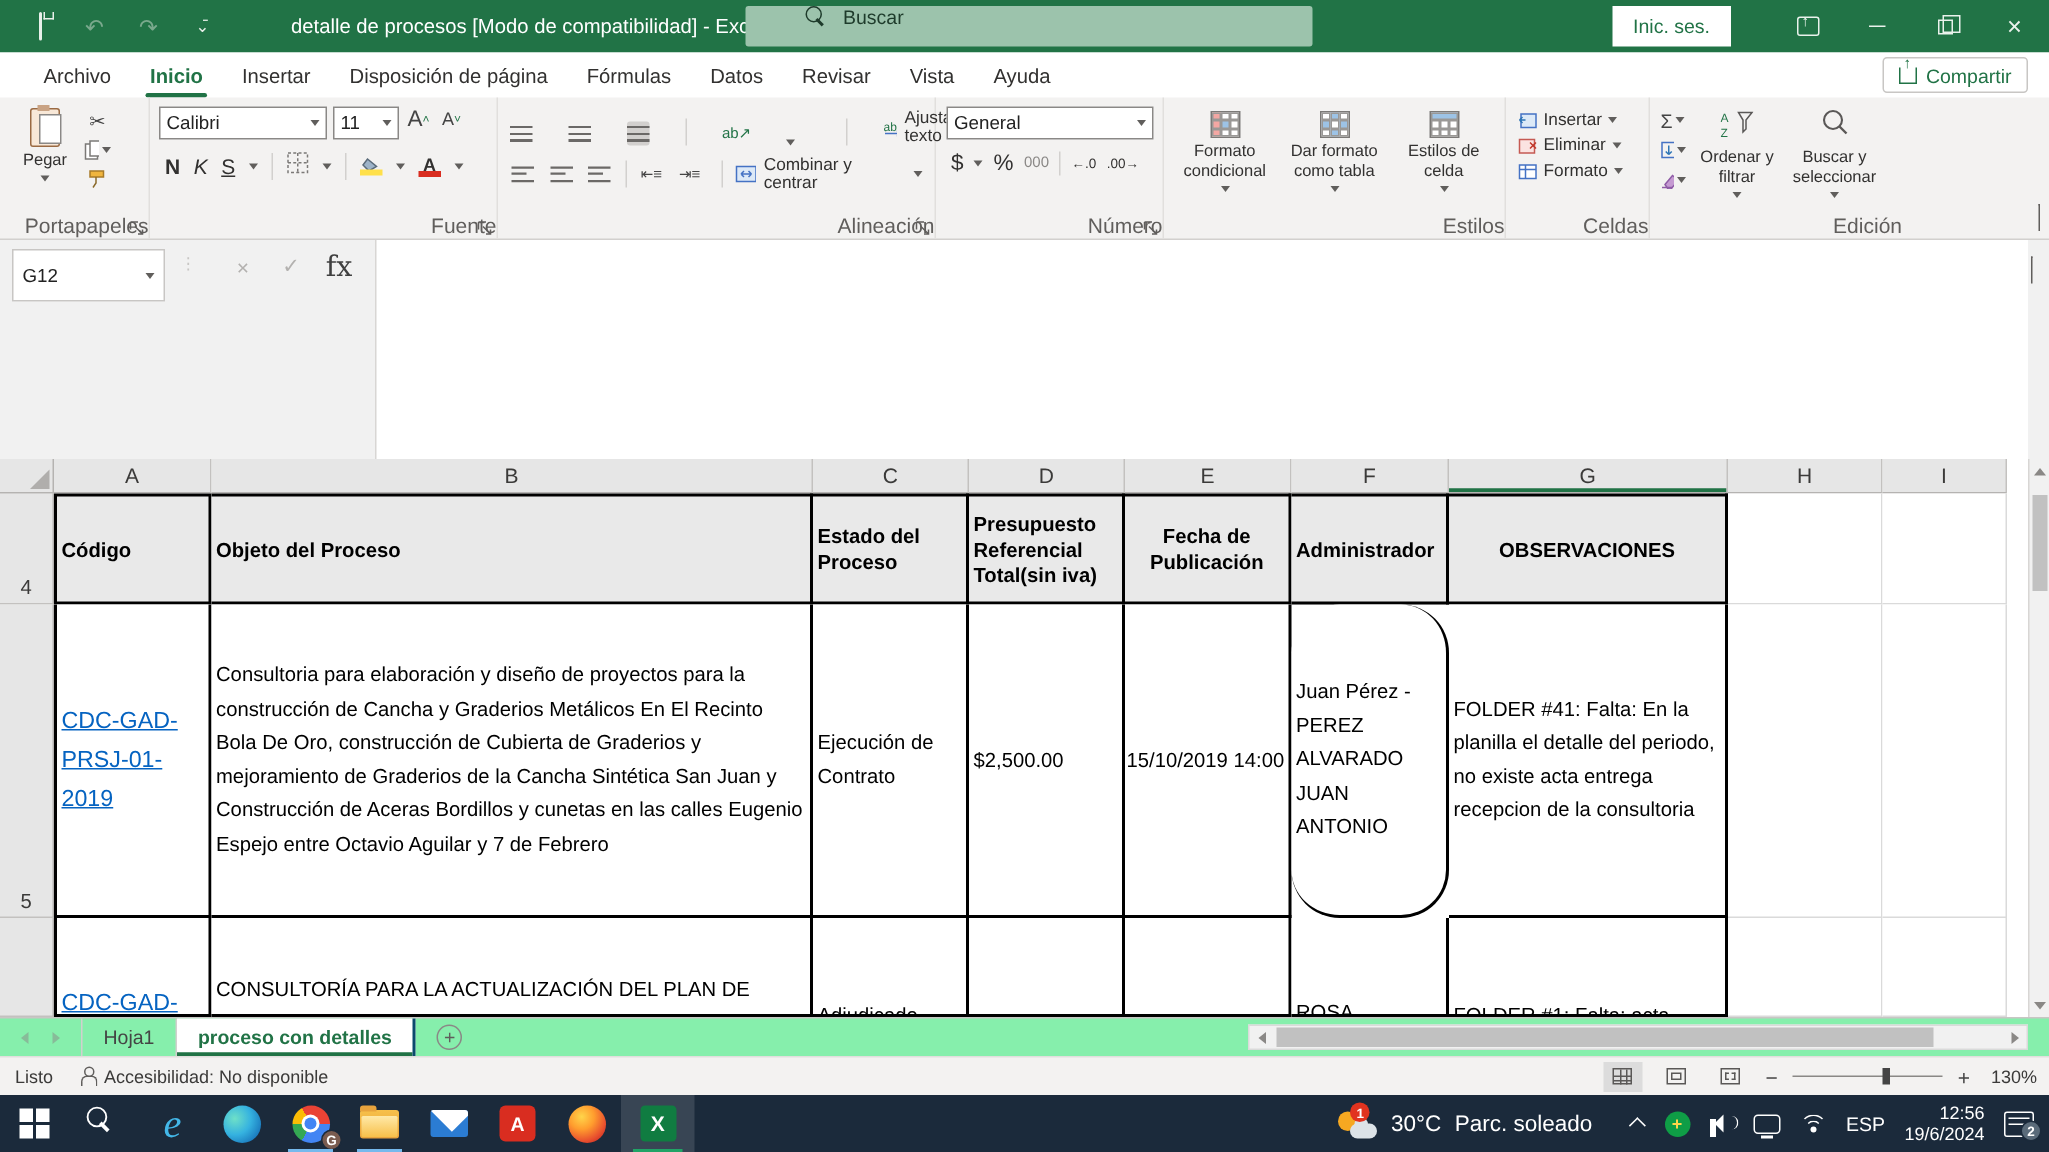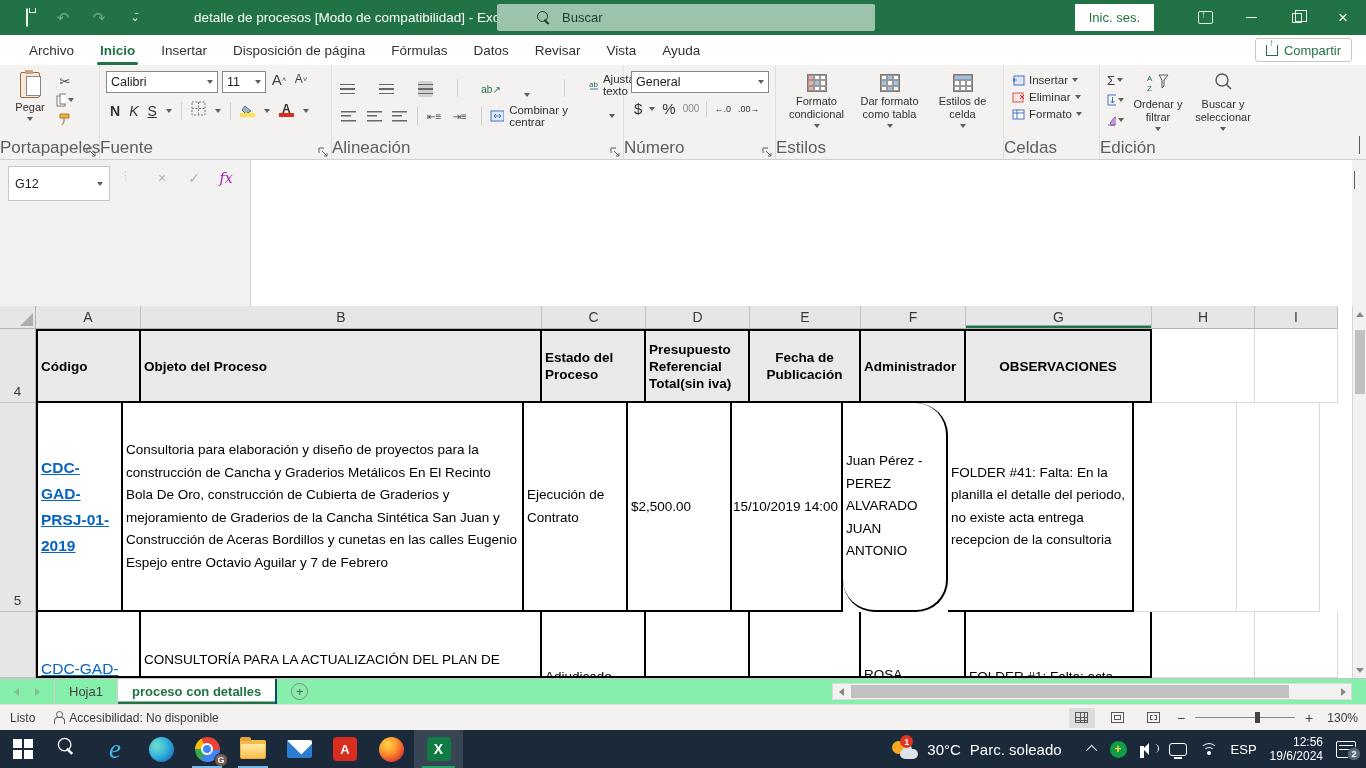--- a/index.html
+++ b/index.html
@@ -9,21 +9,21 @@
 
   
   .titlebar { position:relative; height:35px; background:#217346; color:#fff; display:flex; align-items:center; }
   .qat { display:flex; align-items:center; gap:14px; padding-left:16px; }
   .qat .ic { width:22px; text-align:center; font-size:15px; color:#e8f0ea; }
   .qat .dim { color:#7aa98d; }
   .save-sq { width:13px; height:13px; border:1.6px solid #e8f0ea; border-radius:2px; position:relative; }
   .save-sq:before { content:""; position:absolute; left:2px; top:-1px; width:5px; height:4px; background:#217346; border:1.6px solid #e8f0ea; border-top:none; }
   .tb-title { margin-left:48px; font-size:13.5px; color:#fff; white-space:nowrap; }
   .tb-search { position:absolute; left:497px; top:4px; width:378px; height:27px; background:#9cc3ac; border-radius:2px;
-    display:flex; align-items:center; gap:12px; padding-left:40px; color:#1e3b2b; font-size:13px; }
+    display:flex; align-items:flex-start; gap:12px; padding-left:40px; color:#1e3b2b; font-size:13px; }
   .tb-right { position:absolute; right:0; top:0; height:35px; display:flex; align-items:center; }
   .signin { background:#fff; color:#217346; font-size:13px; padding:6px 14px; margin-right:28px; }
   .winbtn { width:46px; height:35px; display:flex; align-items:center; justify-content:center; color:#eaf2ec; font-size:14px; }
   .ribbonopts { width:15px; height:13px; border:1.4px solid #eaf2ec; border-radius:2px; position:relative; }
   .ribbonopts:before { content:"↑"; position:absolute; left:2.5px; top:-3px; font-size:10px; }
   .restore-sq { width:10px; height:10px; border:1.3px solid #eaf2ec; position:relative; background:#217346;}
   .restore-sq:before { content:""; position:absolute; left:2px; top:-4px; width:10px; height:10px; border:1.3px solid #eaf2ec; }
   .min-dash { width:11px; height:1.6px; background:#eaf2ec; }
 
   
@@ -37,21 +37,21 @@
   .rtab.active { font-weight:bold; color:#217346; }
   .rtab.active:after { content:""; position:absolute; left:10px; right:10px; bottom:0; height:3px; background:#217346; border-radius:2px; }
   .share-btn { position:absolute; right:14px; top:3px; height:24px; border:1px solid #c8c6c4; border-radius:3px; background:#fff;
     color:#217346; font-size:13px; display:flex; align-items:center; gap:6px; padding:0 10px; }
   .share-ic { width:12px; height:11px; border:1.3px solid #217346; border-top:none; position:relative; }
   .share-ic:before { content:"↑"; position:absolute; left:2px; top:-8px; font-size:10px; color:#217346; }
 
   
   .ribbon { position:relative; height:95px; background:#f3f2f1; border-bottom:1px solid #d2d0ce; display:flex; }
   .rgroup { position:relative; height:100%; border-right:1px solid #e1dfdd; padding:4px 4px 16px 4px; }
-  .rg-label { position:absolute; bottom:1px; left:0; right:0; text-align:left; font-size:17px; color:#605e5c; }
+  .rg-label { position:absolute; bottom:1px; left:0; right:0; text-align:right; font-size:14px; color:#605e5c; }
   .launcher { position:absolute; bottom:2px; right:3px; width:10px; height:10px; }
   .launcher svg { display:block; }
   .chev { display:inline-block; width:0; height:0; border-left:3.5px solid transparent; border-right:3.5px solid transparent; border-top:4px solid #605e5c; vertical-align:middle; }
   .bigbtn { display:flex; flex-direction:column; align-items:center; justify-content:flex-start; font-size:11px; color:#323130; text-align:center; line-height:13px; gap:3px; padding:3px 5px; }
   .smicon { width:18px; height:16px; display:flex; align-items:center; justify-content:center; font-size:13px; color:#444; }
 
   .clipboard-ic { width:20px; height:26px; border:1.6px solid #9a6a43; border-radius:2px; position:relative; background:#f8e8d8; }
   .clipboard-ic:before { content:""; position:absolute; left:4px; top:-3px; width:8px; height:4px; background:#c9a384; }
   .clipboard-ic:after { content:""; position:absolute; left:5px; top:3px; width:13px; height:18px; background:#fff; border:1px solid #8a8886; }
 
@@ -66,21 +66,21 @@
   .pressed { background:#d2d0ce; border-radius:2px; }
   .mini-grid { width:20px; height:18px; border:1px solid #7b7977; display:grid; grid-template-columns:1fr 1fr 1fr; grid-template-rows:1fr 1fr 1fr; background:#fff; }
   .mini-grid i { border:0.5px solid #9a9896; }
   .two-line { width:72px; }
 
   
   .fbar { position:relative; height:146px; background:#f1f1f1; }
   .namebox { position:absolute; left:8px; top:6px; width:102px; height:35px; background:#fff; border:1px solid #c8c6c4; font-size:12.5px; color:#222; display:flex; align-items:center; justify-content:space-between; padding:0 6px; }
   .fbtns { position:absolute; left:148px; top:6px; display:flex; gap:4px; align-items:center; }
   .fbtn { width:28px; height:23px; display:flex; align-items:center; justify-content:center; font-size:14px; color:#b3b1af; }
-  .fx { font-style:italic; font-family:"DejaVu Serif",serif; color:#a21caf; font-size:14px; }
+  .fx { font-family:"DejaVu Serif",serif; color:#404040; font-size:19px; }
   .dots3 { position:absolute; left:120px; top:9px; color:#c8c6c4; font-size:11px; letter-spacing:0; }
   .fwhite { position:absolute; left:250px; top:0; right:14px; bottom:0; background:#fff; border-left:1px solid #d8d6d4; }
   .fcollapse { position:absolute; right:2px; top:12px; width:10px; height:10px; }
   .chev-up { width:7px; height:7px; border-left:1.6px solid #605e5c; border-top:1.6px solid #605e5c; transform:rotate(45deg); }
 
   
   .gridarea { position:relative; height:372px; background:#fff; overflow:hidden; }
   .colhdrs { display:flex; height:23px; }
   .cornercell { width:36px; height:23px; background:#e6e6e6; border-right:1px solid #b5b3b1; border-bottom:1px solid #b5b3b1; position:relative; }
   .cornercell i { position:absolute; right:2px; bottom:2px; width:0; height:0; border-left:13px solid transparent; border-bottom:13px solid #b0aeac; }
@@ -563,21 +563,21 @@
     <div class="cell tcell ttop hdrfill vcent" style="width:104px;">Presupuesto Referencial Total(sin iva)</div>
     <div class="cell tcell ttop hdrfill vcent hcent" style="width:111px;">Fecha de Publicación</div>
     <div class="cell tcell ttop hdrfill vcent" style="width:105px;">Administrador</div>
     <div class="cell tcell ttop hdrfill vcent hcent" style="width:186px;">OBSERVACIONES</div>
     <div class="cell plaincell" style="width:103px;"></div>
     <div class="cell plaincell" style="width:83px;"></div>
   </div>
 
   <div class="grow" style="height:209px;">
     <div class="rowhdr">5</div>
-    <div class="cell tcell tleft vcent" style="width:87px;font-weight:bold;">
+    <div class="cell tcell tleft vcent" style="width:105px;">
         <a class="xlink" href="#">CDC-GAD-PRSJ-01-2019</a>
       </div>
     <div class="cell tcell vcent cellline" style="width:401px;">Consultoria para elaboración y diseño de proyectos para la construcción de Cancha y Graderios Metálicos En El Recinto Bola De Oro, construcción de Cubierta de Graderios y mejoramiento de Graderios de la Cancha Sintética San Juan y Construcción de Aceras Bordillos y cunetas en las calles Eugenio Espejo entre Octavio Aguilar y 7 de Febrero</div>
     <div class="cell tcell vcent cellline" style="width:104px;">Ejecución de Contrato</div>
     <div class="cell tcell vcent" style="width:104px;">$2,500.00</div>
     <div class="cell tcell vcent" style="width:111px;padding:2px 1px;">15/10/2019 14:00</div>
     <div class="cell tcell vcent cellline" style="width:105px;border-radius:32px;">Juan Pérez - PEREZ ALVARADO JUAN ANTONIO</div>
     <div class="cell tcell vcent cellline" style="width:186px;">FOLDER #41: Falta: En la planilla el detalle del periodo, no existe acta entrega recepcion de la consultoria</div>
     <div class="cell plaincell" style="width:103px;"></div>
     <div class="cell plaincell" style="width:83px;"></div>

